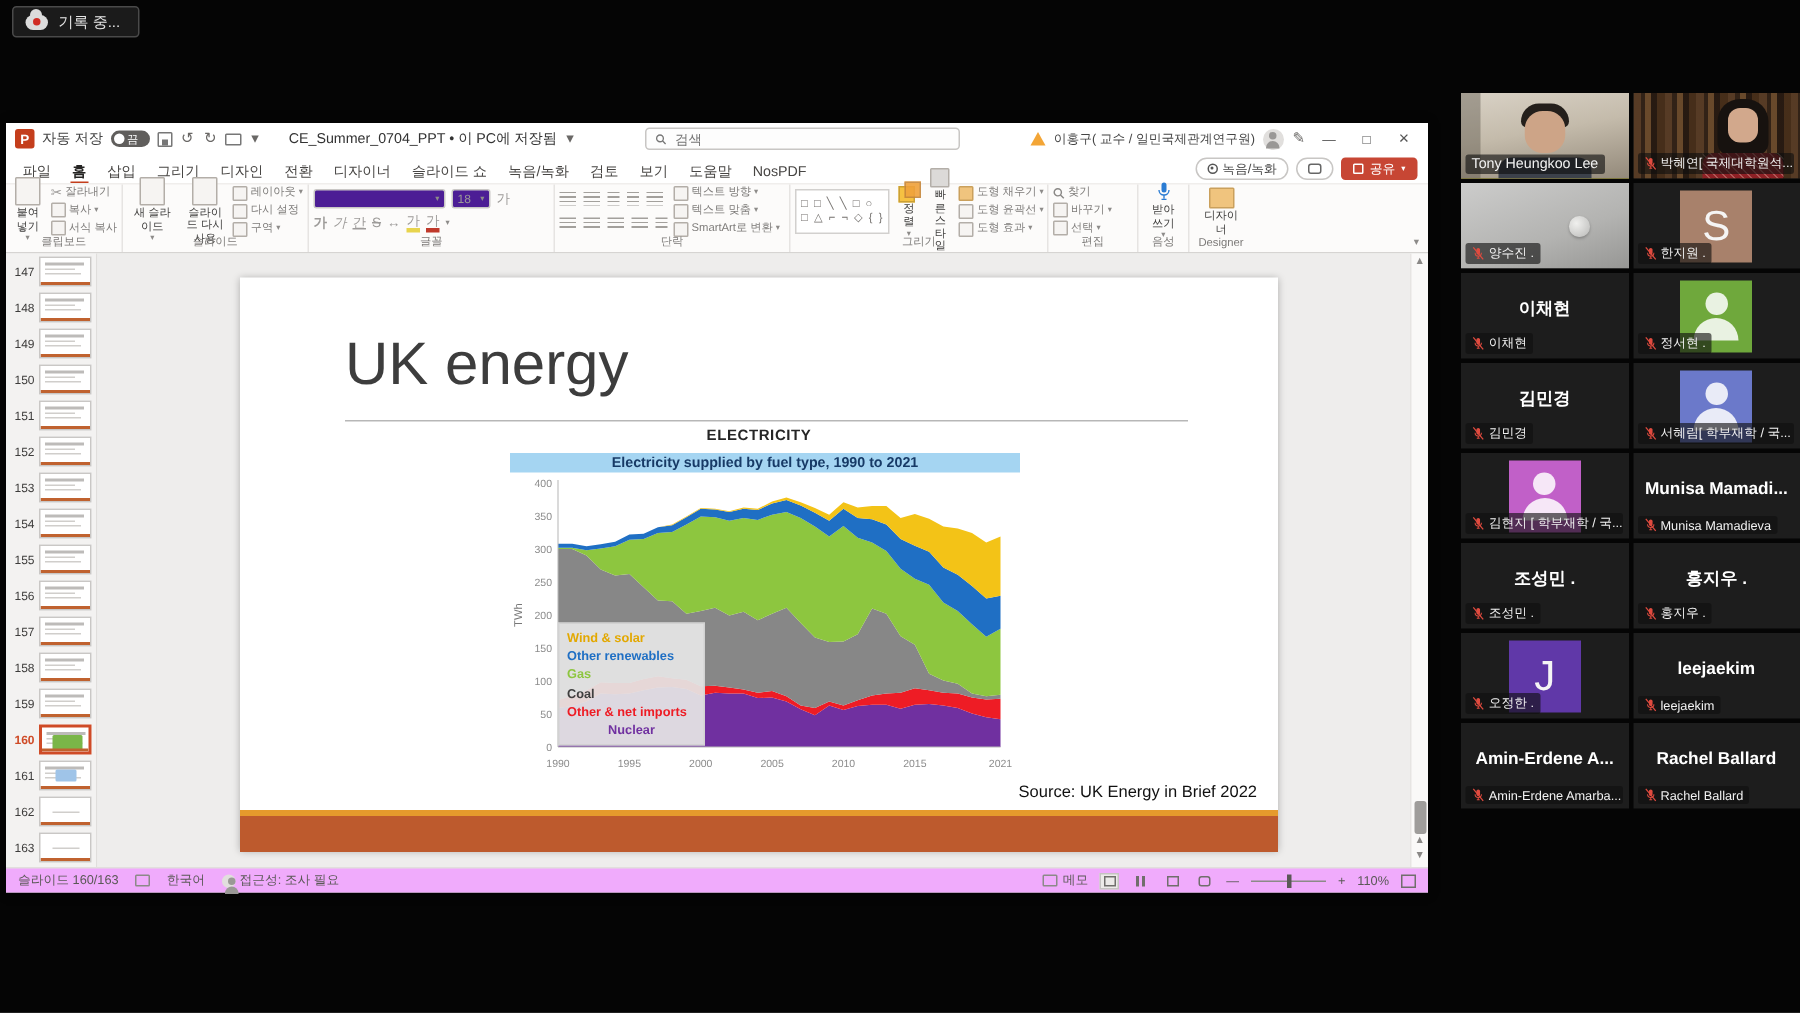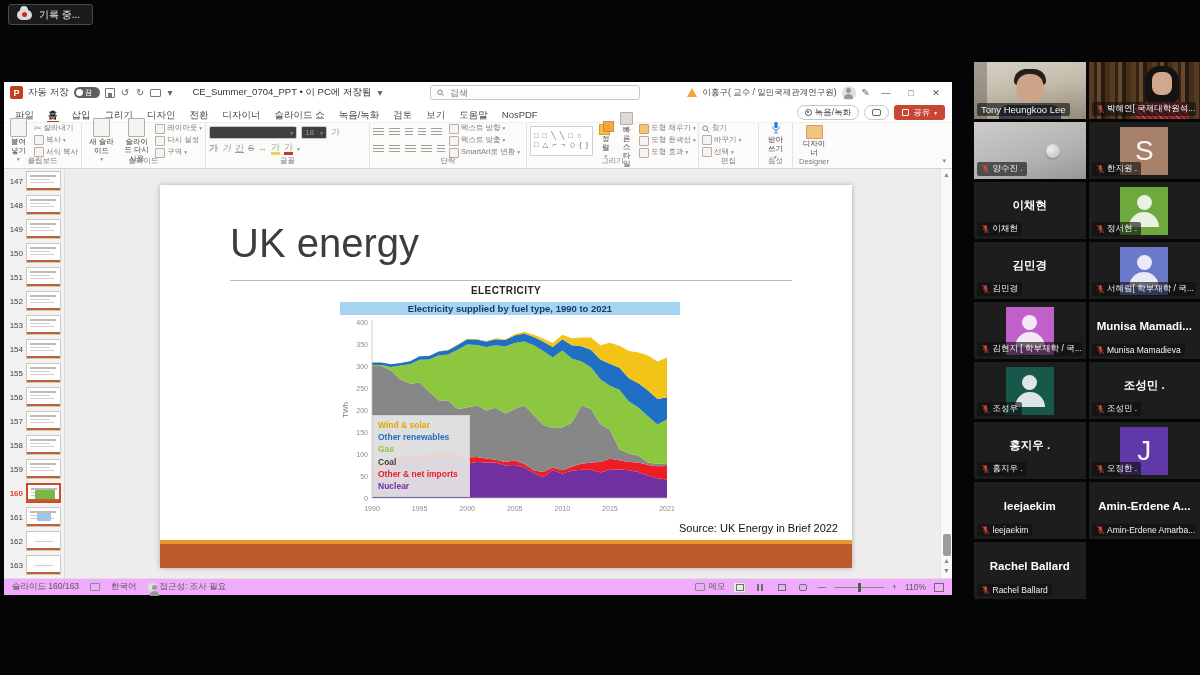--- a/index.html
+++ b/index.html
@@ -52,21 +52,21 @@
 .gbody{flex:1;display:flex;align-items:center;gap:4px;min-height:0}
 .glabel{font-size:7.5px;color:#7c7a78;text-align:center;padding:0 0 2px;white-space:nowrap}
 .rbig{display:flex;flex-direction:column;align-items:center;justify-content:center;font-size:7.5px;color:#3d3c3b;text-align:center;line-height:1.15;padding:0 2px;gap:1px}
 .rcol{display:flex;flex-direction:column;justify-content:center;gap:2px}
 .rsm{display:flex;align-items:center;gap:2px;font-size:7.5px;color:#7e7c7a;white-space:nowrap;line-height:1.1}
 .dd{font-size:5.5px;color:#8d8b89}
 .gi{display:inline-block;width:10px;height:10px;border:1px solid #b3aea8;background:#f6f4f2;border-radius:1px;flex:0 0 auto}
 .gi.big{width:17px;height:19px}
 .gi.amber{background:#f0c47e;border-color:#caa05c}
 .ch{color:#9d9b99;font-size:9px;line-height:1}
-.combo{display:inline-flex;align-items:center;justify-content:space-between;height:13px;border:1px solid #c9c7c5;background:#404040;border-radius:2px;color:#9b9997;font-size:8px;padding:0 3px}
+.combo{display:inline-flex;align-items:center;justify-content:space-between;height:13px;border:1px solid #c9c7c5;background:#4c1d95;border-radius:2px;color:#9b9997;font-size:8px;padding:0 3px}
 .w90{width:88px}.w26{width:26px}
 .frow{display:flex;align-items:center;gap:4px;height:14px}
 .li{width:11px;height:9px;background:repeating-linear-gradient(to bottom,#a3a09c 0 1px,transparent 1px 3px);flex:0 0 auto}
 .li.short{width:8px}
 .shapebox{width:64px;height:30px;border:1px solid #d2d0ce;background:#fff;display:flex;flex-direction:column;justify-content:center;padding:1px 3px;gap:1px}
 .srow{font-size:7.5px;color:#75726f;letter-spacing:1px;line-height:1.1;white-space:nowrap}
 .arr-ico{width:13px;height:13px;position:relative}
 .arr-ico::before{content:'';position:absolute;left:0;top:3px;width:9px;height:9px;background:#f6c142;border:1px solid #caa035}
 .arr-ico::after{content:'';position:absolute;left:4px;top:0;width:9px;height:9px;background:#f0a23c;border:1px solid #c5863a;opacity:.9}
 .mic-blue{width:10px;height:15px}
@@ -662,21 +662,21 @@
                 <div class="leg-item" style="color: rgb(227, 168, 0);">Wind &amp; solar</div>
 
                 <div class="leg-item" style="color: rgb(31, 111, 196);">Other renewables</div>
 
                 <div class="leg-item" style="color: rgb(141, 198, 63);">Gas</div>
 
                 <div class="leg-item" style="color: rgb(63, 63, 63);">Coal</div>
 
                 <div class="leg-item" style="color: rgb(238, 28, 37);">Other &amp; net imports</div>
 
-                <div class="leg-item" style="color: rgb(112, 48, 160);">Nuclear</div>
+                <div class="leg-item" style="color: rgb(112, 48, 160); text-align: center;">Nuclear</div>
               </div>
           </div>
           <div id="source-note">Source: UK Energy in Brief 2022</div>
           <div id="band-amber"></div>
           <div id="band-rust"></div>
         </div>
       </div>
 
       <div id="vscroll">
         <div class="arrow-up">▲</div>
@@ -888,40 +888,20 @@
           <svg class="mic" viewBox="0 0 12 12">
             <path d="M6 1c-.9 0-1.6.7-1.6 1.6v2.8c0 .9.7 1.6 1.6 1.6s1.6-.7 1.6-1.6V2.6C7.6 1.7 6.9 1 6 1z" fill="#e04b3f"></path>
             <path d="M3.2 5.4c0 1.6 1.2 2.9 2.8 2.9s2.8-1.3 2.8-2.9" fill="none" stroke="#e04b3f" stroke-width=".9"></path>
             <path d="M6 8.3v1.6M4.7 10.3h2.6" stroke="#e04b3f" stroke-width=".9"></path>
             <path d="M1.6.6l8.8 10.6" stroke="#e04b3f" stroke-width="1.1"></path>
           </svg>
           <span>Munisa Mamadieva</span>
         </div>
       </div>
 
-      <div class="tile t-person">
-
-        <div class="avatar" style="background: rgb(23, 88, 74);">
-
-          <span class="p-ico">
-            <span class="p-head"></span>
-            <span class="p-body"></span>
-          </span>
-        </div>
-
-        <div class="nlabel">
-          <svg class="mic" viewBox="0 0 12 12">
-            <path d="M6 1c-.9 0-1.6.7-1.6 1.6v2.8c0 .9.7 1.6 1.6 1.6s1.6-.7 1.6-1.6V2.6C7.6 1.7 6.9 1 6 1z" fill="#e04b3f"></path>
-            <path d="M3.2 5.4c0 1.6 1.2 2.9 2.8 2.9s2.8-1.3 2.8-2.9" fill="none" stroke="#e04b3f" stroke-width=".9"></path>
-            <path d="M6 8.3v1.6M4.7 10.3h2.6" stroke="#e04b3f" stroke-width=".9"></path>
-            <path d="M1.6.6l8.8 10.6" stroke="#e04b3f" stroke-width="1.1"></path>
-          </svg>
-          <span>조성우</span>
-        </div>
-      </div>
 
       <div class="tile t-text">
 
         <div class="bigname">조성민 .</div>
         <div class="nlabel">
           <svg class="mic" viewBox="0 0 12 12">
             <path d="M6 1c-.9 0-1.6.7-1.6 1.6v2.8c0 .9.7 1.6 1.6 1.6s1.6-.7 1.6-1.6V2.6C7.6 1.7 6.9 1 6 1z" fill="#e04b3f"></path>
             <path d="M3.2 5.4c0 1.6 1.2 2.9 2.8 2.9s2.8-1.3 2.8-2.9" fill="none" stroke="#e04b3f" stroke-width=".9"></path>
             <path d="M6 8.3v1.6M4.7 10.3h2.6" stroke="#e04b3f" stroke-width=".9"></path>
             <path d="M1.6.6l8.8 10.6" stroke="#e04b3f" stroke-width="1.1"></path>

